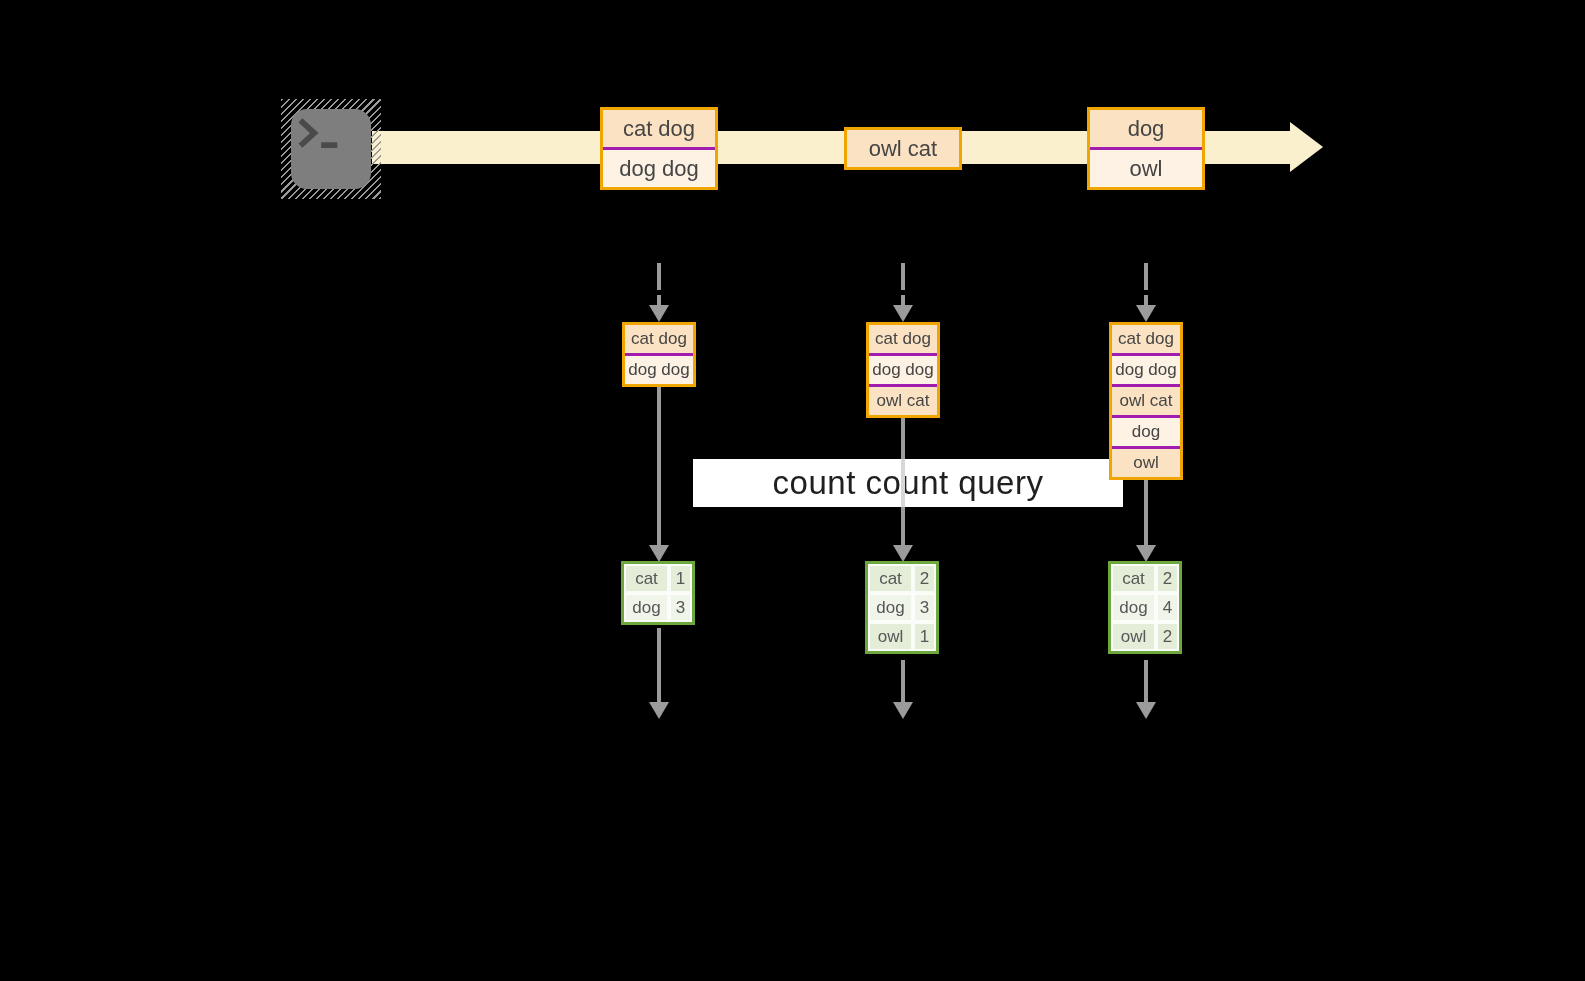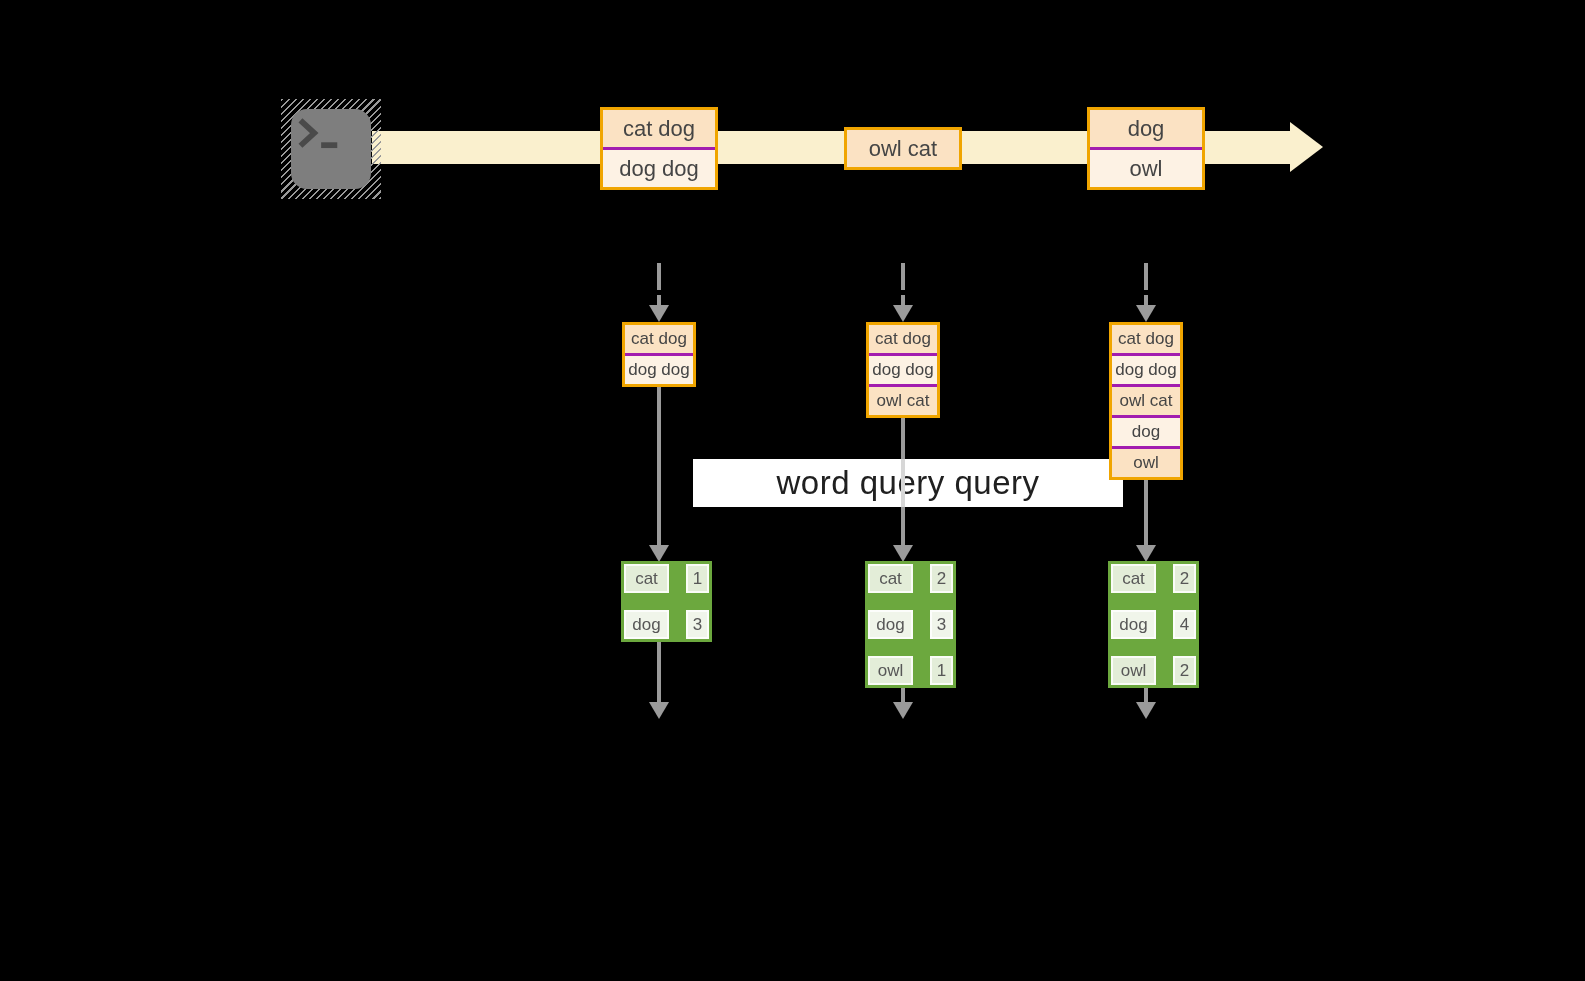--- a/index.html
+++ b/index.html
@@ -27,21 +27,21 @@
   .tri{position:absolute;width:0;height:0;z-index:1;
        border-left:10px solid transparent;border-right:10px solid transparent;border-top:17px solid #9B9B9B;}
 
   
   .band{position:absolute;left:693px;top:459px;width:430px;height:48px;background:#FFFFFF;z-index:2;
         display:flex;align-items:center;justify-content:center;}
   .band span{font-size:33px;font-weight:300;color:#202020;letter-spacing:.5px;}
   .band-line{position:absolute;left:901px;top:459px;width:4px;height:48px;background:#D7D7D7;z-index:2;}
 
   
-  .gtable{position:absolute;top:561px;display:grid;grid-template-columns:45px 23px;gap:17px;
+  .gtable{position:absolute;top:561px;display:grid;grid-template-columns:45px 23px;gap:0;
           background:#6CA83E;border:3px solid #6CA83E;z-index:3;}
   .gcell{height:29px;display:flex;align-items:center;justify-content:center;
          font-size:17px;color:#575757;box-shadow:inset 0 0 0 2px rgba(255,255,255,.8);}
   .g-d{background:#E3EDD8;}
   .g-l{background:#F0F5EA;}
 
   
   .term{position:absolute;z-index:3;
         background:repeating-linear-gradient(135deg,#9A9A9A 0px,#9A9A9A 1.5px,transparent 1.5px,transparent 5px);}
   .term-inner{position:absolute;background:#7E7E7E;}
@@ -119,21 +119,21 @@
   </div>
 
   <div class="vline" style="left:657px;top:387px;height:158px;"></div>
   <div class="vline" style="left:901px;top:418px;height:127px;"></div>
   <div class="vline" style="left:1144px;top:480px;height:65px;"></div>
   <div class="tri" style="left:649px;top:545px;"></div>
   <div class="tri" style="left:893px;top:545px;"></div>
   <div class="tri" style="left:1136px;top:545px;"></div>
 
   <div class="band">
-    <span>word query query</span>
+    <span>count count query</span>
   </div>
   <div class="band-line"></div>
 
   <div class="gtable" style="left:621px;">
     <div class="gcell g-d">cat</div>
     <div class="gcell g-d">1</div>
     <div class="gcell g-l">dog</div>
     <div class="gcell g-l">3</div>
   </div>
   <div class="gtable" style="left:865px;">

